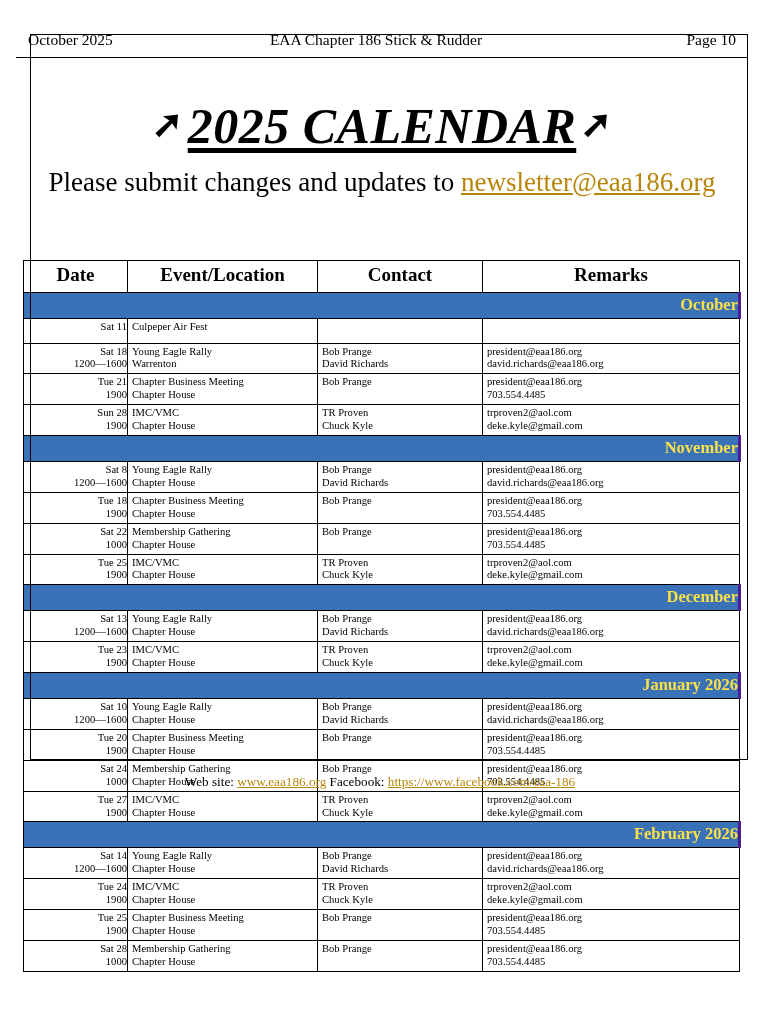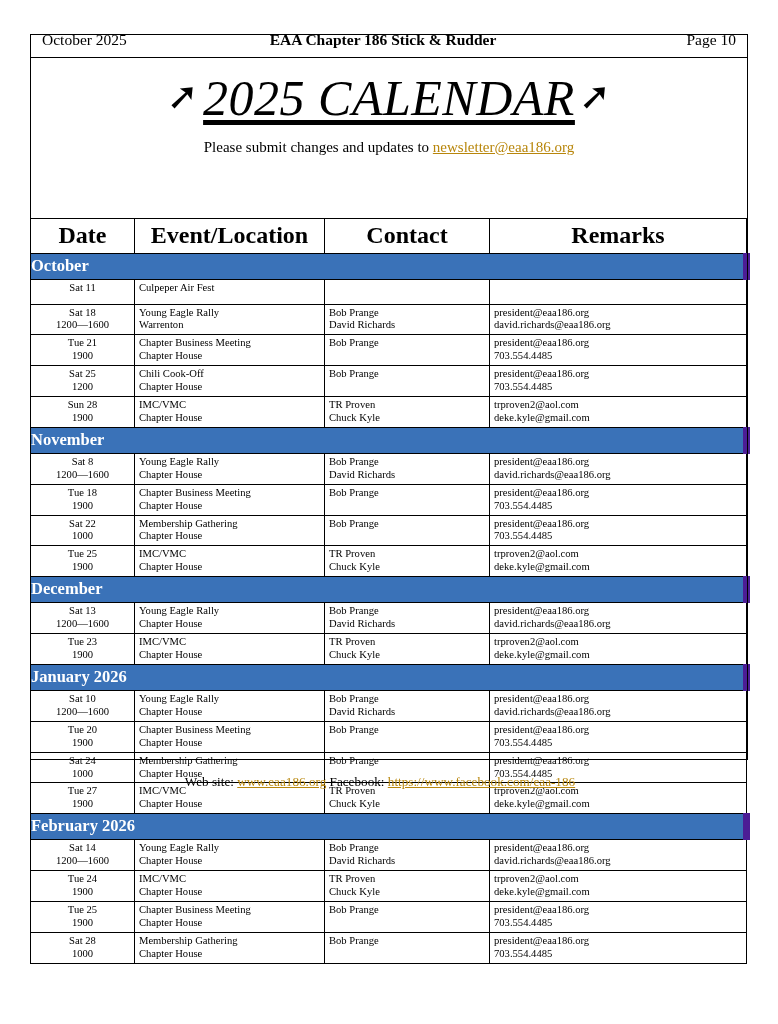--- a/index.html
+++ b/index.html
@@ -12,21 +12,21 @@
     height: 1024px;
     font-family: "Liberation Serif", serif;
     color: #000;
     overflow: hidden;
   }
   .page {
     position: relative;
     width: 778px;
     height: 812px;
     box-sizing: border-box;
-    padding: 26px 30px 10px 30px;
+    padding: 26px 30px 10px 16px;
   }
   .page-border {
     position: absolute;
     left: 30px;
     top: 34px;
     right: 30px;
     bottom: 52px;
     border: 1.5px solid #000;
     pointer-events: none;
   }
@@ -40,57 +40,58 @@
     font-size: 15.5px;
     padding: 5px 12px 4px 12px;
     height: 22px;
     box-sizing: content-box;
   }
   .masthead .left { white-space: nowrap; }
   .masthead .center {
     position: absolute;
     left: 0; right: 12px;
     text-align: center;
-    font-weight: bold;
+    font-weight: normal;
     font-size: 15.5px;
   }
   .masthead .right { white-space: nowrap; margin-left: auto; }
   .masthead-rule {
     border-bottom: 1.5px solid #000;
     margin: 0 0 0 0;
   }
 
   
   .title-block {
     text-align: center;
     padding-top: 14px;
   }
   .cal-title {
     font-size: 50px;
-    font-weight: normal;
+    font-weight: bold;
     font-style: italic;
     letter-spacing: 0.5px;
     line-height: 1.05;
     white-space: nowrap;
+    margin-top: 28px;
   }
   .cal-title .titletext {
     text-decoration: underline;
     text-underline-offset: 5px;
   }
   .plane {
     font-style: normal;
     font-size: 38px;
     display: inline-block;
     transform: translateY(-6px);
   }
   .plane.right { margin-left: 4px; }
   .plane.left { margin-right: 4px; }
   .submit-line {
     margin-top: 14px;
-    font-size: 15px;
+    font-size: 27px;
   }
   .submit-line a {
     color: #b8860b;
     text-decoration: underline;
   }
 
   
   .table-wrap {
     margin-top: 62px;
   }
@@ -98,49 +99,49 @@
     border-collapse: collapse;
     width: 716px;
     table-layout: fixed;
     margin: 0 auto;
   }
   table.cal th, table.cal td {
     border: 1px solid #000;
     vertical-align: top;
   }
   thead th {
-    font-size: 24px;
+    font-size: 19px;
     font-weight: bold;
     text-align: center;
     padding: 3px 0 4px 0;
     height: 24px;
   }
   col.c-date  { width: 104px; }
   col.c-event { width: 190px; }
   col.c-contact { width: 165px; }
   col.c-remarks { width: 257px; }
 
   tr.month td {
     background: #3a72b8;
-    color: #ffffff;
+    color: #fde047;
     font-weight: bold;
     font-size: 16.5px;
-    text-align: left;
+    text-align: right;
     padding: 2px 0 3px 0;
     border-left: 1px solid #000;
-    border-right: 7px solid #4c1d95;
+    border-right: 3px solid #4c1d95;
   }
 
   tr.ev td {
     font-size: 10.6px;
     line-height: 1.22;
     padding: 2px 4px 2px 4px;
   }
   td.date {
-    text-align: center;
+    text-align: right;
     padding-left: 0 !important;
     padding-right: 0 !important;
   }
   td.cell .l1 { display: block; }
   td.cell .l2 { display: block; }
   td.vmid { vertical-align: middle; }
   tr.ev td.tall { height: 20px; }
 
   .footer {
     position: absolute;
@@ -237,37 +238,20 @@
             <td class="cell vmid">
               <span class="l1">Bob Prange</span>
             </td>
             <td class="cell ">
               <span class="l1">president@eaa186.org</span>
               <span class="l2">703.554.4485</span>
             </td>
           </tr>
           <tr class="ev">
             <td class="cell date">
-              <span class="l1">Sat 25</span>
-              <span class="l2">1200</span>
-            </td>
-            <td class="cell ">
-              <span class="l1">Chili Cook-Off</span>
-              <span class="l2">Chapter House</span>
-            </td>
-            <td class="cell vmid">
-              <span class="l1">Bob Prange</span>
-            </td>
-            <td class="cell ">
-              <span class="l1">president@eaa186.org</span>
-              <span class="l2">703.554.4485</span>
-            </td>
-          </tr>
-          <tr class="ev">
-            <td class="cell date">
               <span class="l1">Sun 28</span>
               <span class="l2">1900</span>
             </td>
             <td class="cell ">
               <span class="l1">IMC/VMC</span>
               <span class="l2">Chapter House</span>
             </td>
             <td class="cell ">
               <span class="l1">TR Proven</span>
               <span class="l2">Chuck Kyle</span>

